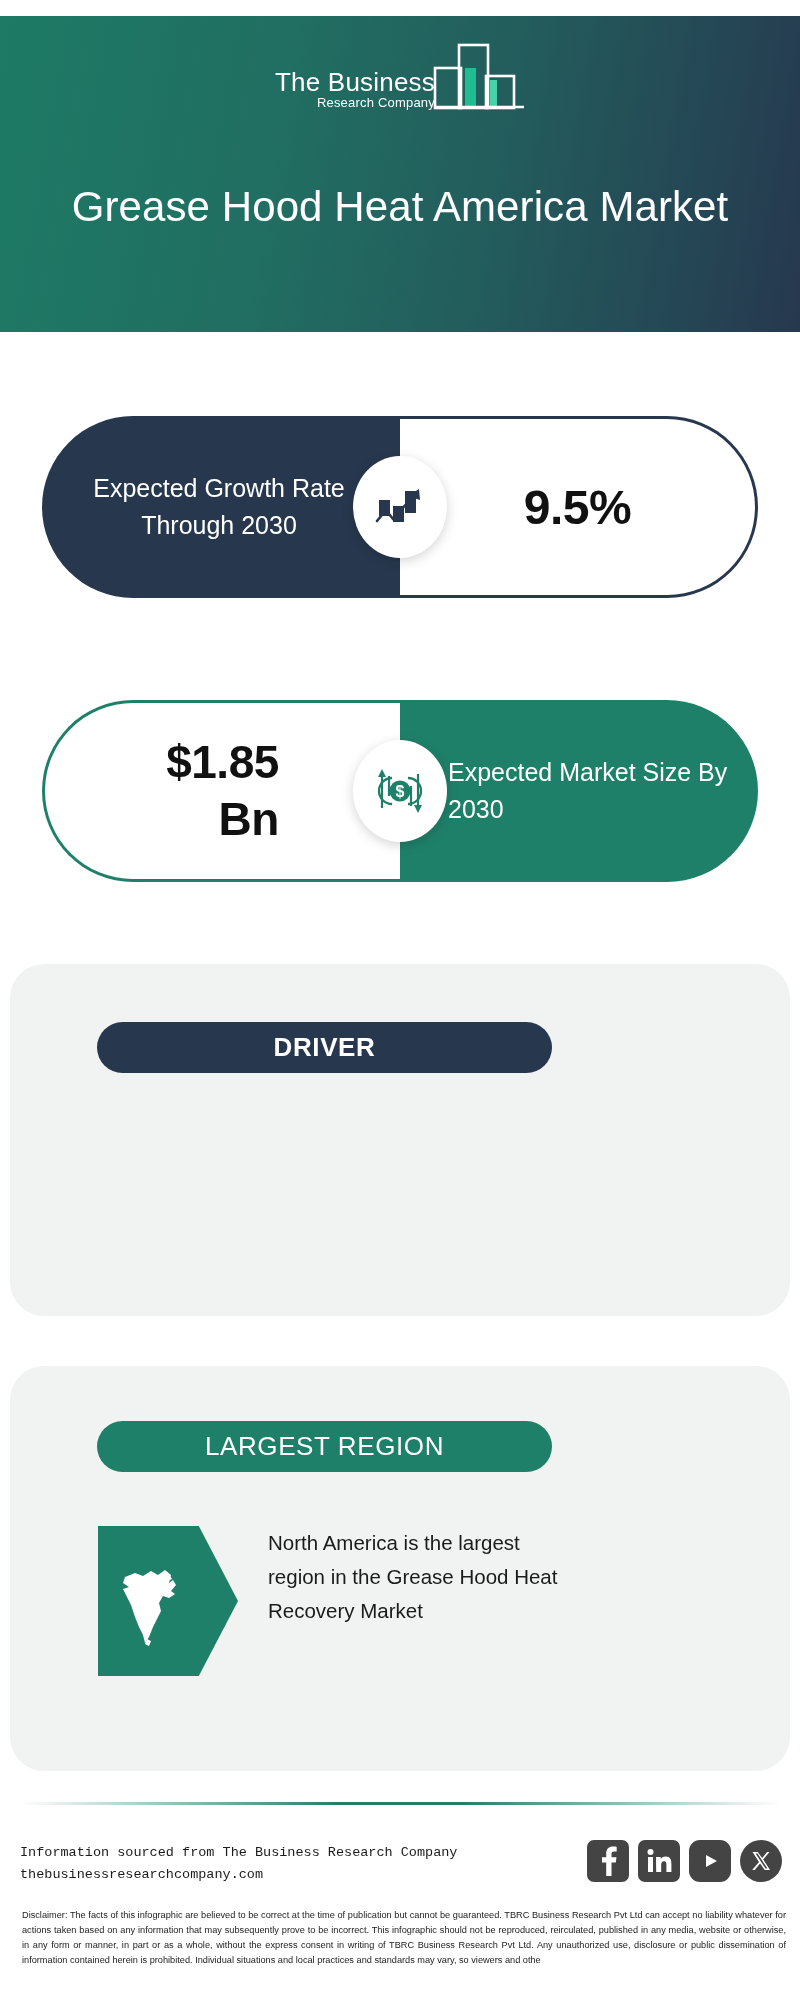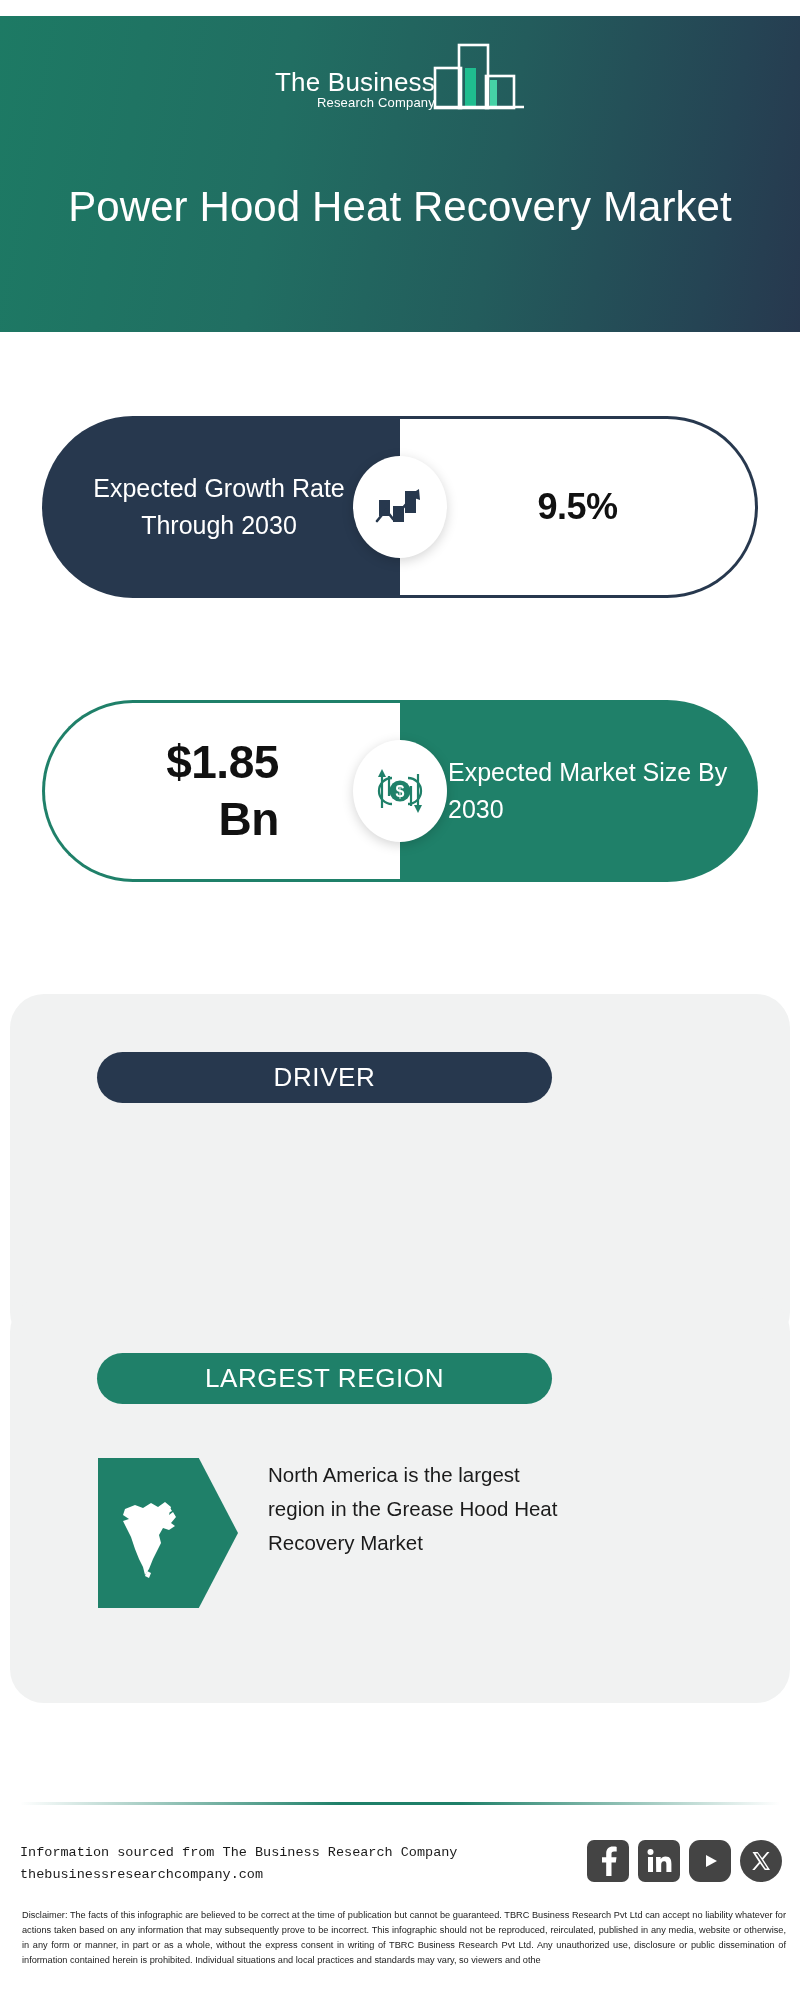--- a/index.html
+++ b/index.html
@@ -61,21 +61,21 @@
   #stat-growth .right {
     background: #ffffff;
     border: 3px solid #27384e; border-left: none;
     border-radius: 0 92px 92px 0;
   }
   #stat-growth .label {
     font-size: 25px; line-height: 1.5; text-align: center; width: 100%;
     padding: 0 14px 0 10px;
   }
   #stat-growth .value {
-    font-size: 36px; font-weight: 700; color: #111111; letter-spacing: -.5px;
+    font-size: 48px; font-weight: 700; color: #111111; letter-spacing: -.5px;
   }
 
   
   #stat-size { top: 700px; }
   #stat-size .left {
     background: #ffffff;
     border: 3px solid #1f8069; border-right: none;
     border-radius: 92px 0 0 92px;
   }
   #stat-size .right {
@@ -99,22 +99,22 @@
     background: #ffffff; box-shadow: 0 3px 12px rgba(0,0,0,.17);
     display: flex; align-items: center; justify-content: center;
     z-index: 6;
   }
 
   
   .panel {
     position: absolute; left: 10px; width: 780px;
     background: #f1f2f2; border-radius: 34px;
   }
-  #panel-driver { top: 994px; height: 352px; }
-  #panel-region { top: 1298px; height: 405px; }
+  #panel-driver { top: 964px; height: 352px; font-weight: bold; }
+  #panel-region { top: 1366px; height: 405px; }
 
   .pill {
     position: absolute; left: 87px; height: 51px; width: 455px;
     border-radius: 26px; display: flex; align-items: center; justify-content: center;
     color: #ffffff; font-size: 26px; letter-spacing: .6px;
   }
   #pill-driver { top: 58px; background: #27384e; }
   #pill-region { top: 55px; background: #1f8069; }
 
   .panel-row {
@@ -183,21 +183,21 @@
             <rect x="26" y="5" width="29" height="63" fill="none" stroke="#ffffff" stroke-width="2.6"></rect>
             <rect x="53" y="36" width="28" height="32" fill="none" stroke="#ffffff" stroke-width="2.6"></rect>
             <rect x="32" y="28" width="11" height="40" fill="#1fbd8f"></rect>
             <rect x="57" y="40" width="7" height="28" fill="#46d2a6"></rect>
             <line x1="1" y1="67" x2="91" y2="67" stroke="#ffffff" stroke-width="2.6"></line>
           </svg>
         </div>
       </div>
     </div>
 
-    <div class="hero-title">Power Hood Heat Recovery Market</div>
+    <div class="hero-title">Grease Hood Heat America Market</div>
   </div>
 
   <div class="stat-card" id="stat-growth">
     <div class="half left">
       <div class="label">Expected Growth Rate Through 2030</div>
     </div>
     <div class="half right">
       <div class="value">9.5%</div>
     </div>
     <div class="badge-circle">

